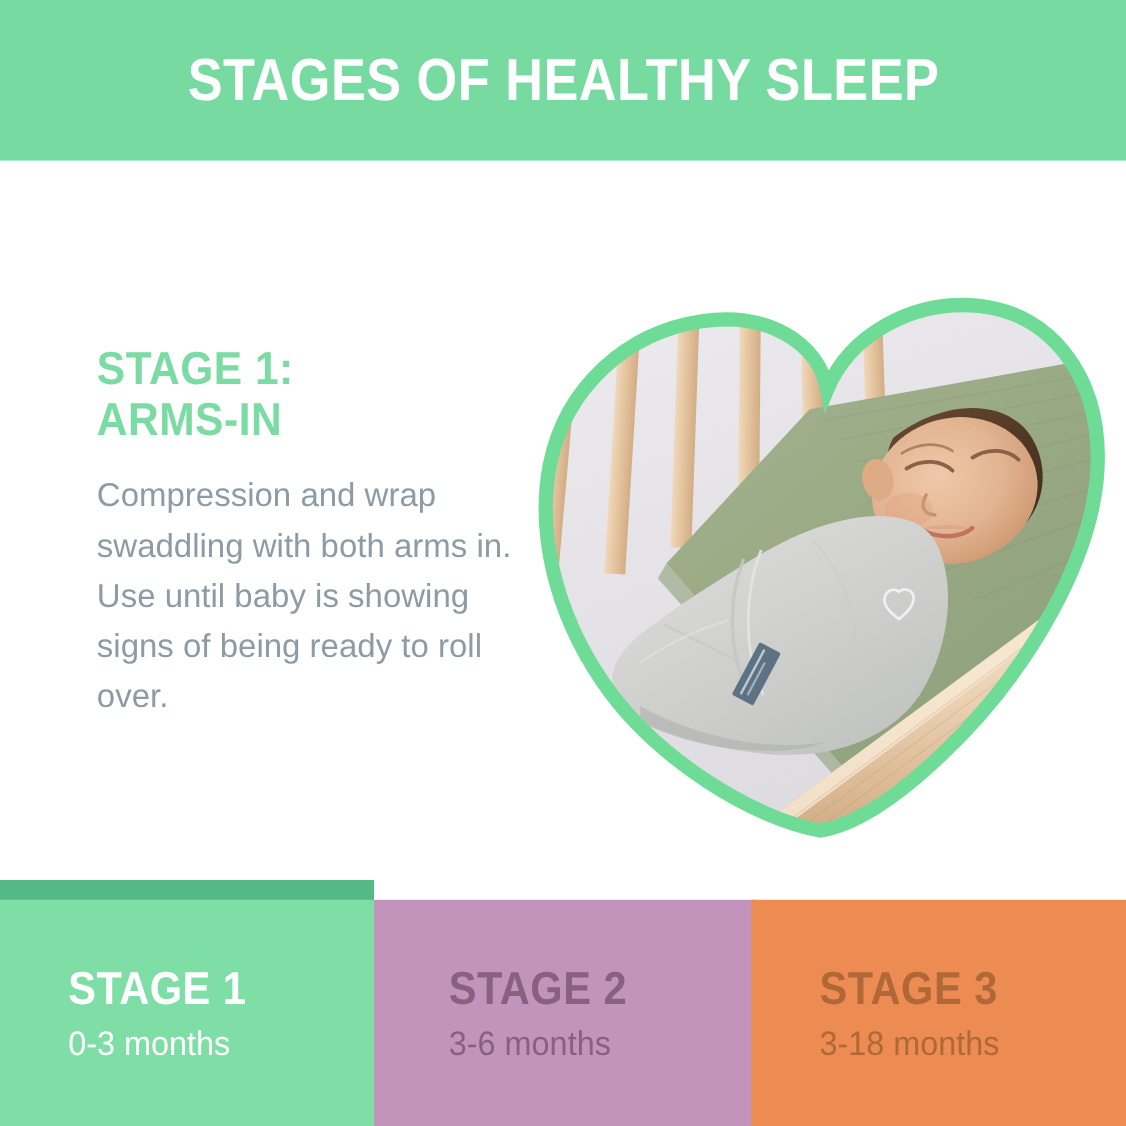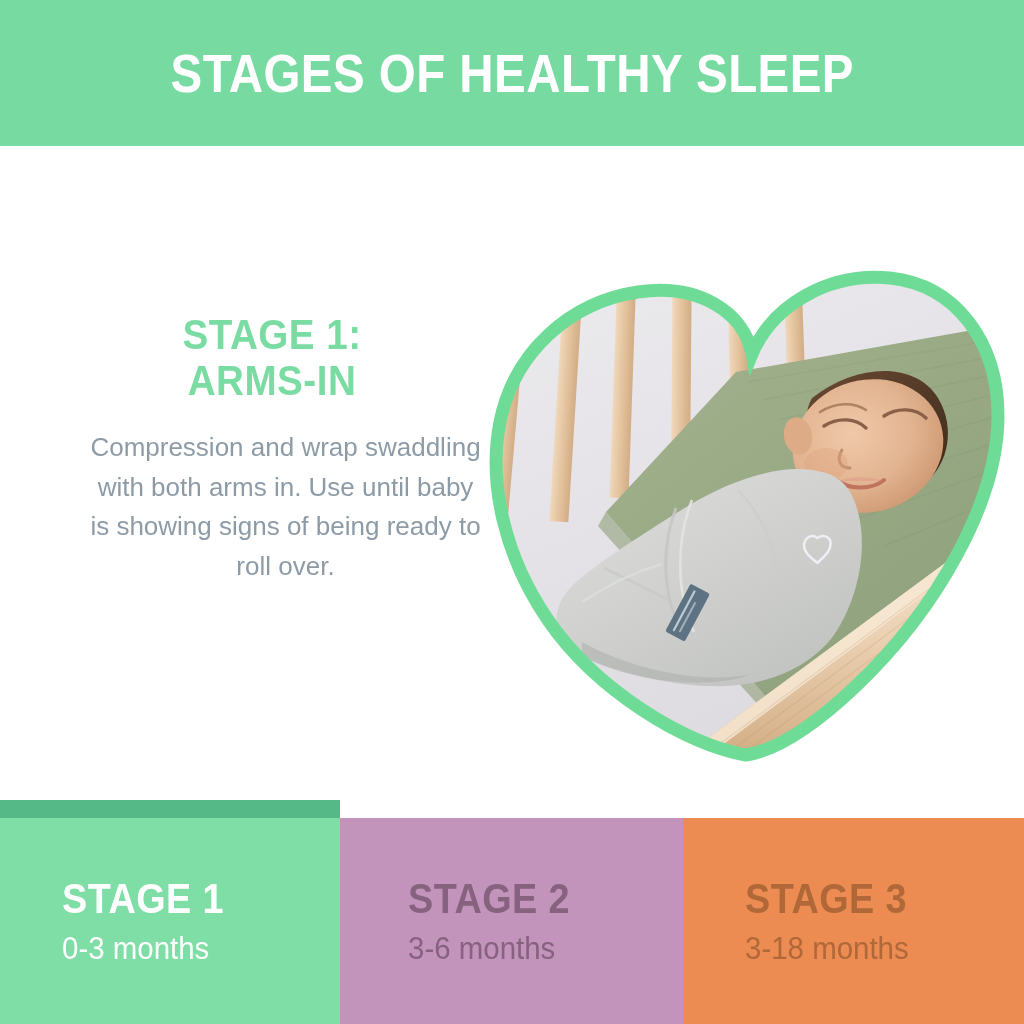--- a/index.html
+++ b/index.html
@@ -41,37 +41,36 @@
     text-align: center;
     line-height: 1;
   }
 
   
   .copy-block {
     position: absolute;
     left: 88px;
     top: 312px;
     width: 400px;
-    text-align: center;
   }
   .stage-heading {
     font-size: 42px;
     font-weight: 700;
     color: #7adca3;
     line-height: 1.1;
     letter-spacing: 0.5px;
     transform: scaleX(0.92);
     transform-origin: left center;
     white-space: nowrap;
   }
   .stage-heading .line2 { display: block; }
 
   .stage-body {
     margin-top: 24px;
-    font-size: 26px;
+    font-size: 30px;
     font-weight: 400;
     line-height: 1.52;
     color: #8d9ba6;
     width: 395px;
   }
 
   
   .heart-wrap {
     position: absolute;
     left: 486px;

